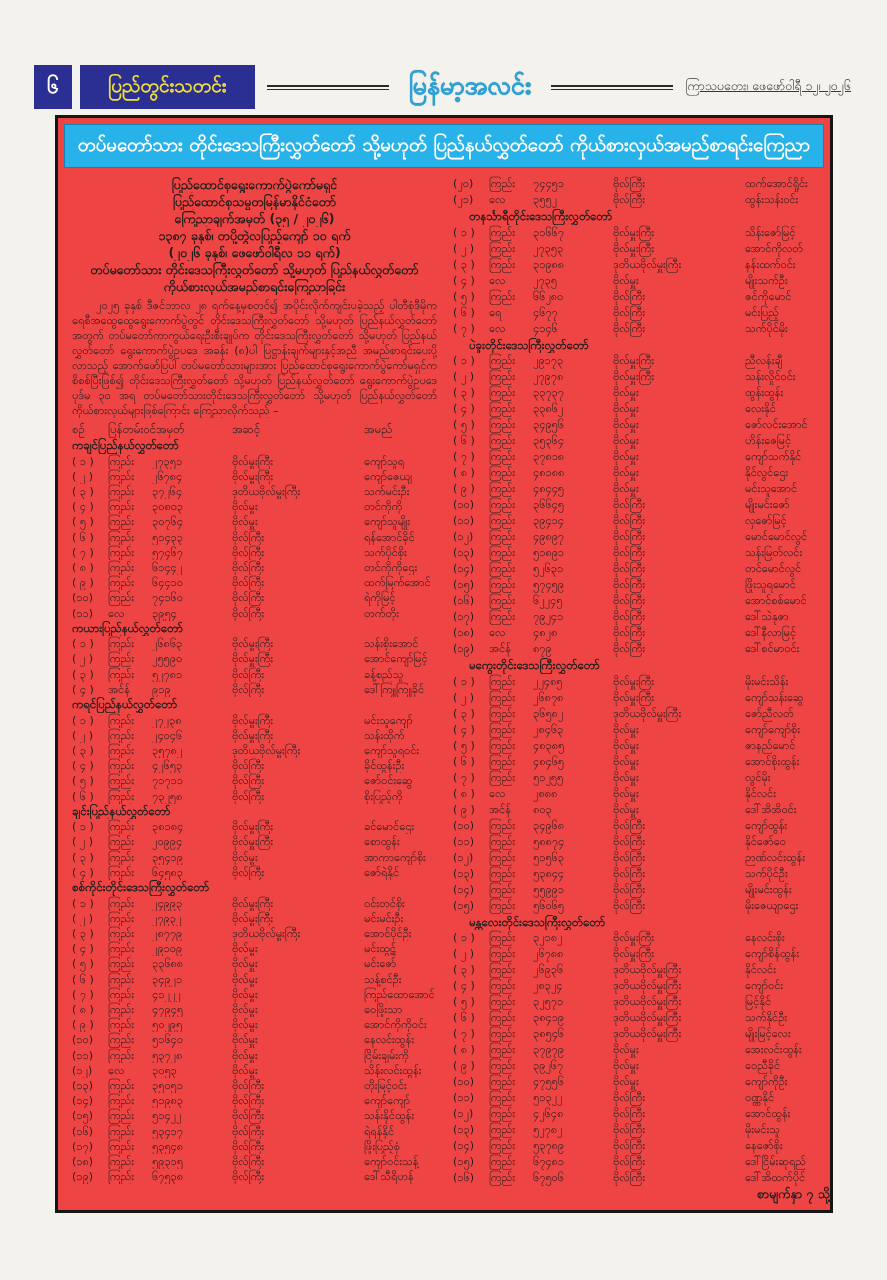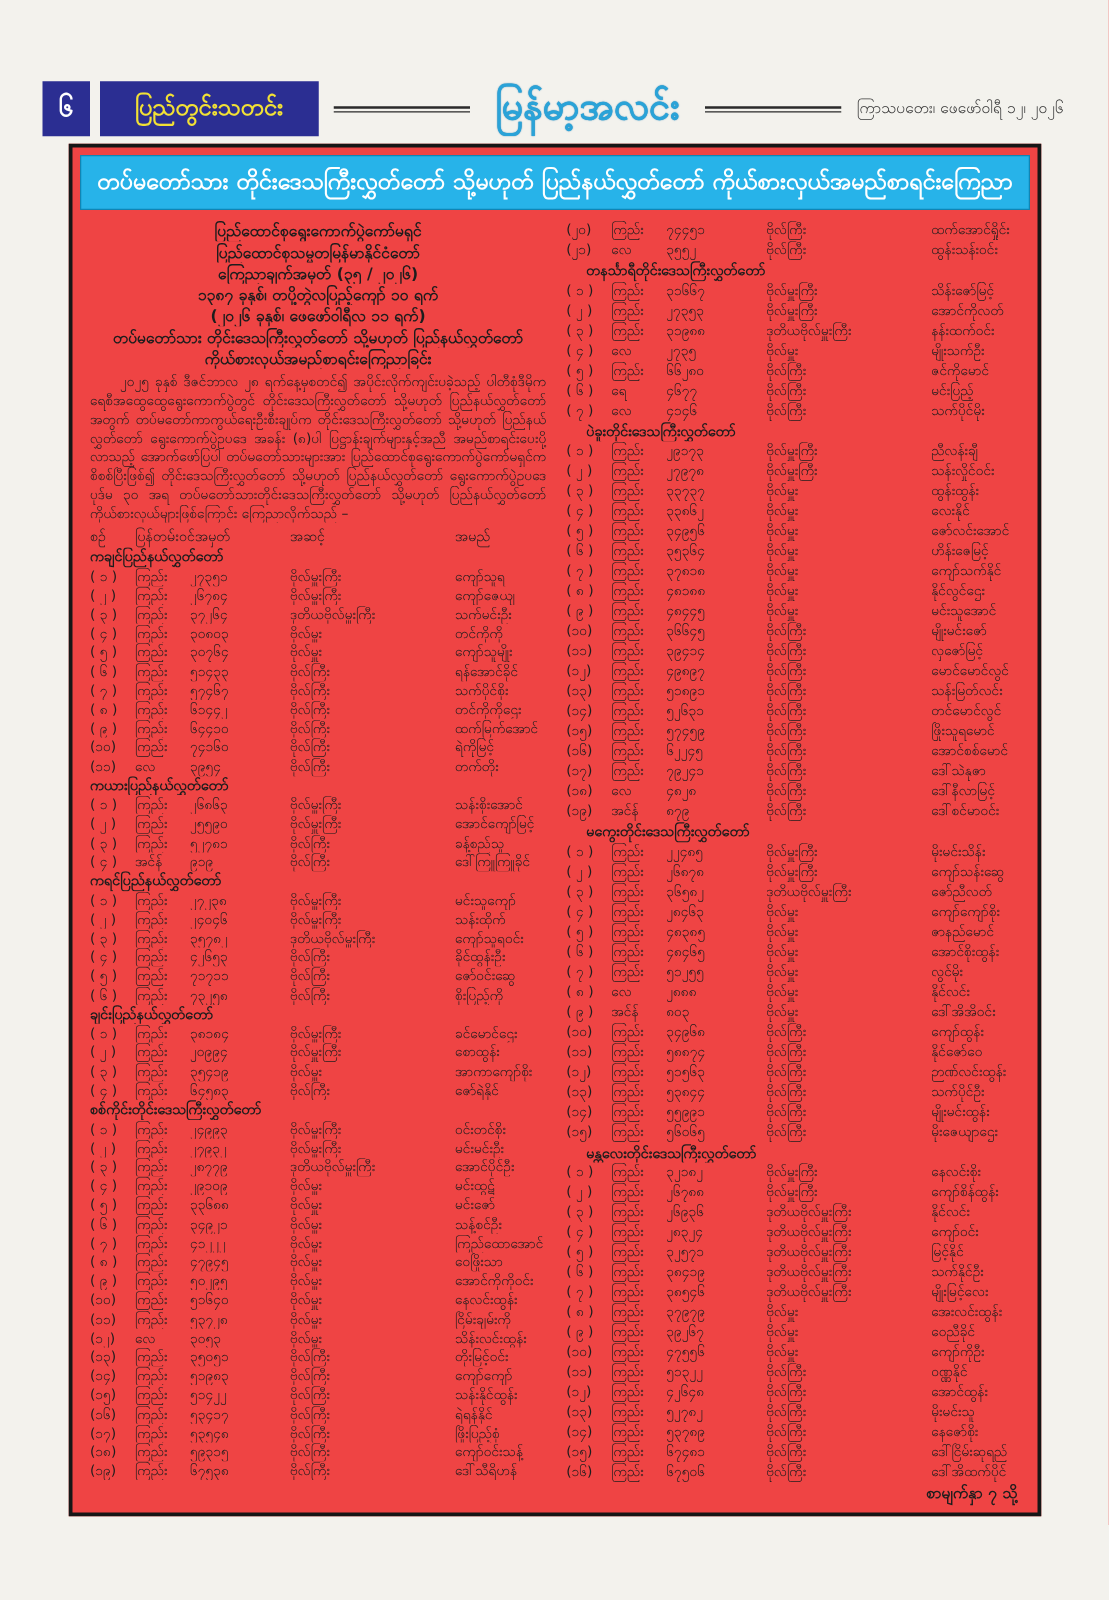--- a/index.html
+++ b/index.html
@@ -29,26 +29,26 @@
     padding:0 28px;
     font-size:19px;font-weight:bold;white-space:nowrap;font-family:Liberation Serif, serif;
   }
   .double-rule{
     flex:1 1 auto;height:5px;box-sizing:border-box;
     border-top:2px solid #2a2a2a;border-bottom:1px solid #2a2a2a;
     margin:0 4px;
   }
   .masthead{
     flex:0 0 auto;
-    font-size:30px;font-weight:bold;color:#2aa3d8;
+    font-size:25px;font-weight:bold;color:#2aa3d8;
     text-shadow:0 0 1px #1478ad;
     padding:0 8px;white-space:nowrap;
   }
   .dateline{
-    flex:0 0 auto;font-size:12.5px;color:#3a3a3a;white-space:nowrap;
+    flex:0 0 auto;font-size:12.5px;color:#3a3a3a;white-space:nowrap;text-decoration:underline;
   }
   
   .main-box{
     position:absolute;left:55px;top:115px;width:778px;height:1098px;
     box-sizing:border-box;border:3px solid #161616;background:#ef4444;
   }
   .banner{
     margin:6px 6px 4px 6px;height:44px;
     background:#27b3e9;border:1px solid #0f85b5;box-sizing:border-box;
     display:flex;align-items:center;justify-content:center;overflow:hidden;
@@ -81,21 +81,21 @@
   }
   .drow{display:flex;font-size:11px;line-height:15.2px;white-space:nowrap;}
   .col-right .drow{line-height:16px;}
   .col-right .section-title{line-height:16.5px;margin-left:16px;}
   .c-no{width:36px;overflow:hidden;}
   .c-svc{width:44px;overflow:hidden;}
   .c-num{width:80px;overflow:hidden;}
   .c-rank{width:132px;overflow:hidden;}
   .c-name{flex:1;overflow:hidden;}
   .cont-note{
-    position:absolute;right:16px;bottom:6px;
+    position:absolute;right:0;bottom:6px;
     font-weight:bold;font-size:12.5px;
   }
 </style>
 </head>
 <body>
 
 <div class="top-header">
   <div class="pageno-box">
     <span>၆</span>
   </div>

